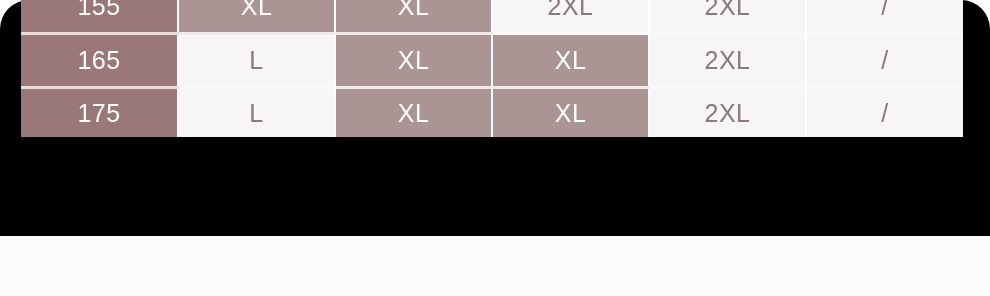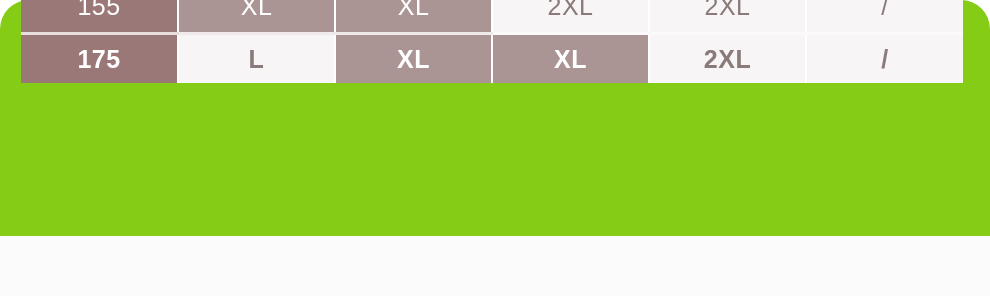--- a/index.html
+++ b/index.html
@@ -13,21 +13,21 @@
     height: 296px;
     overflow: hidden;
     font-family: "Liberation Sans", sans-serif;
     -webkit-font-smoothing: antialiased;
   }
 
   #page {
     position: relative;
     width: 990px;
     height: 276px;
-    background: #84cc16;
+    background: #000000;
     border-radius: 29px;
   }
 
   
   #page-wash {
     position: absolute;
     left: 0;
     top: 236px;
     width: 990px;
     height: 60px;
@@ -54,21 +54,20 @@
     line-height: 51px;
     border-right: 2px solid #ffffff;
     border-bottom: 3px solid #fbf9f9;
     background: #f7f5f5;
     color: #8a7a7a;
   }
   #size-table tr:last-child td {
     border-bottom: none;
     height: 48px;
     line-height: 48px;
-    font-weight: bold;
   }
   #size-table td:last-child {
     border-right: none;
   }
 
   
   #size-table td.c-height {
     background: #9a7878;
     color: #ffffff;
     border-right: 2px solid #ffffff;
@@ -105,20 +104,28 @@
     <tbody id="size-table-body">
         <tr>
           <td class="c-height">155</td>
           <td class="c-hl">XL</td>
           <td class="c-hl">XL</td>
           <td class="">2XL</td>
           <td class="">2XL</td>
           <td class="">/</td>
         </tr>
         <tr>
+          <td class="c-height">165</td>
+          <td class="">L</td>
+          <td class="c-hl">XL</td>
+          <td class="c-hl">XL</td>
+          <td class="">2XL</td>
+          <td class="">/</td>
+        </tr>
+        <tr>
           <td class="c-height">175</td>
           <td class="">L</td>
           <td class="c-hl">XL</td>
           <td class="c-hl">XL</td>
           <td class="">2XL</td>
           <td class="">/</td>
         </tr>
       </tbody>
   </table>
 

